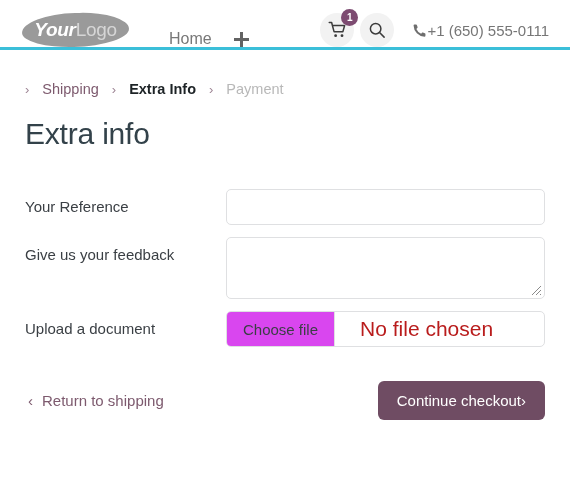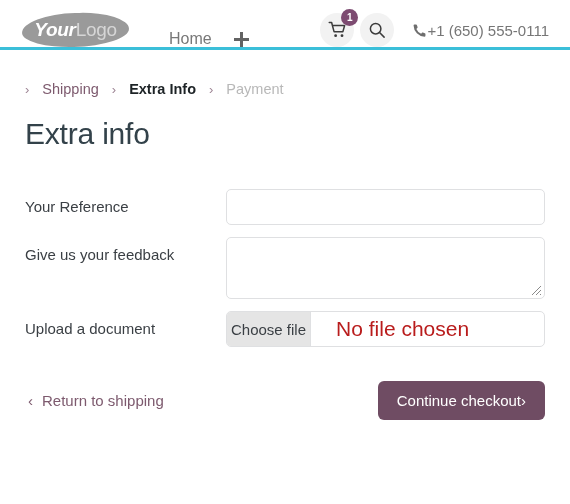--- a/index.html
+++ b/index.html
@@ -242,25 +242,25 @@
     align-items: stretch;
     width: 100%;
     height: 36px;
     border: 1px solid #dfe0e2;
     border-radius: 5px;
     overflow: hidden;
     box-sizing: border-box;
     background: #ffffff;
   }
   .file-button {
-    background: #e5e5e5;
+    background: #d946ef;
     border-right: 1px solid #dfe0e2;
     display: flex;
     align-items: center;
-    padding: 0 4px;
+    padding: 0 16px;
     font-size: 15px;
     color: #3a3f44;
     white-space: nowrap;
   }
   .file-name {
     display: flex;
     align-items: center;
     padding-left: 25px;
     font-size: 21px;
     color: #b91c1c;

